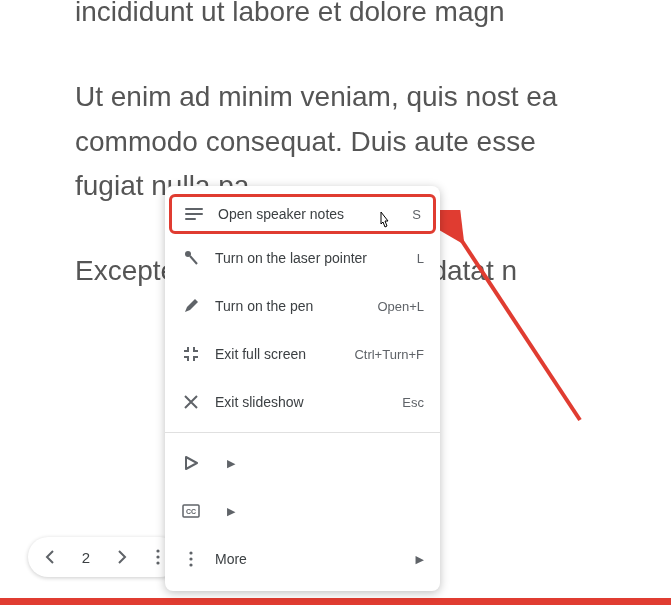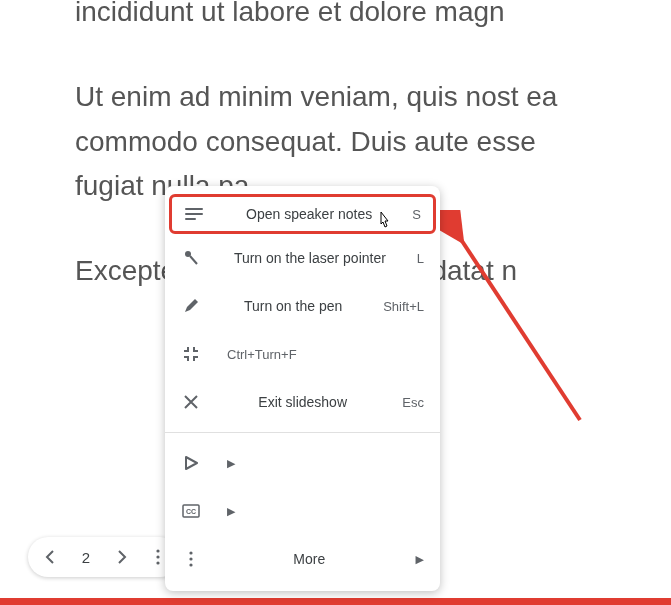--- a/index.html
+++ b/index.html
@@ -53,21 +53,20 @@
       width: 20px;
       height: 20px;
       margin-right: 14px;
       display: flex;
       align-items: center;
       justify-content: center;
       flex-shrink: 0;
     }
     .menu-label {
       flex: 1;
-      text-align: center;
     }
     .menu-shortcut {
       color: #5f6368;
       font-size: 13px;
       margin-left: 12px;
     }
     .menu-arrow {
       color: #5f6368;
       font-size: 11px;
       margin-left: 12px;
@@ -163,29 +162,30 @@
     <span class="menu-shortcut">L</span>
   </div>
 
   <div class="menu-item">
     <span class="menu-icon">
       <svg width="16" height="16" viewBox="0 0 16 16">
           <path d="M2 14 L4 9 L12 1 L15 4 L7 12 Z" fill="#5f6368"></path>
         </svg>
     </span>
     <span class="menu-label">Turn on the pen</span>
-    <span class="menu-shortcut">Shift+L</span>
+    <span class="menu-shortcut">Open+L</span>
   </div>
 
   <div class="menu-item">
     <span class="menu-icon">
       <svg width="16" height="16" viewBox="0 0 16 16" fill="none" stroke="#5f6368" stroke-width="2">
         <path d="M1 5 L5 5 L5 1 M11 1 L11 5 L15 5 M15 11 L11 11 L11 15 M5 15 L5 11 L1 11"></path>
       </svg>
     </span>
+    <span class="menu-label">Exit full screen</span>
     <span class="menu-shortcut">Ctrl+Turn+F</span>
   </div>
 
   <div class="menu-item">
     <span class="menu-icon">
       <svg width="14" height="14" viewBox="0 0 14 14">
           <path d="M1 1 L13 13 M13 1 L1 13" stroke="#5f6368" stroke-width="2"></path>
         </svg>
     </span>
     <span class="menu-label">Exit slideshow</span>

